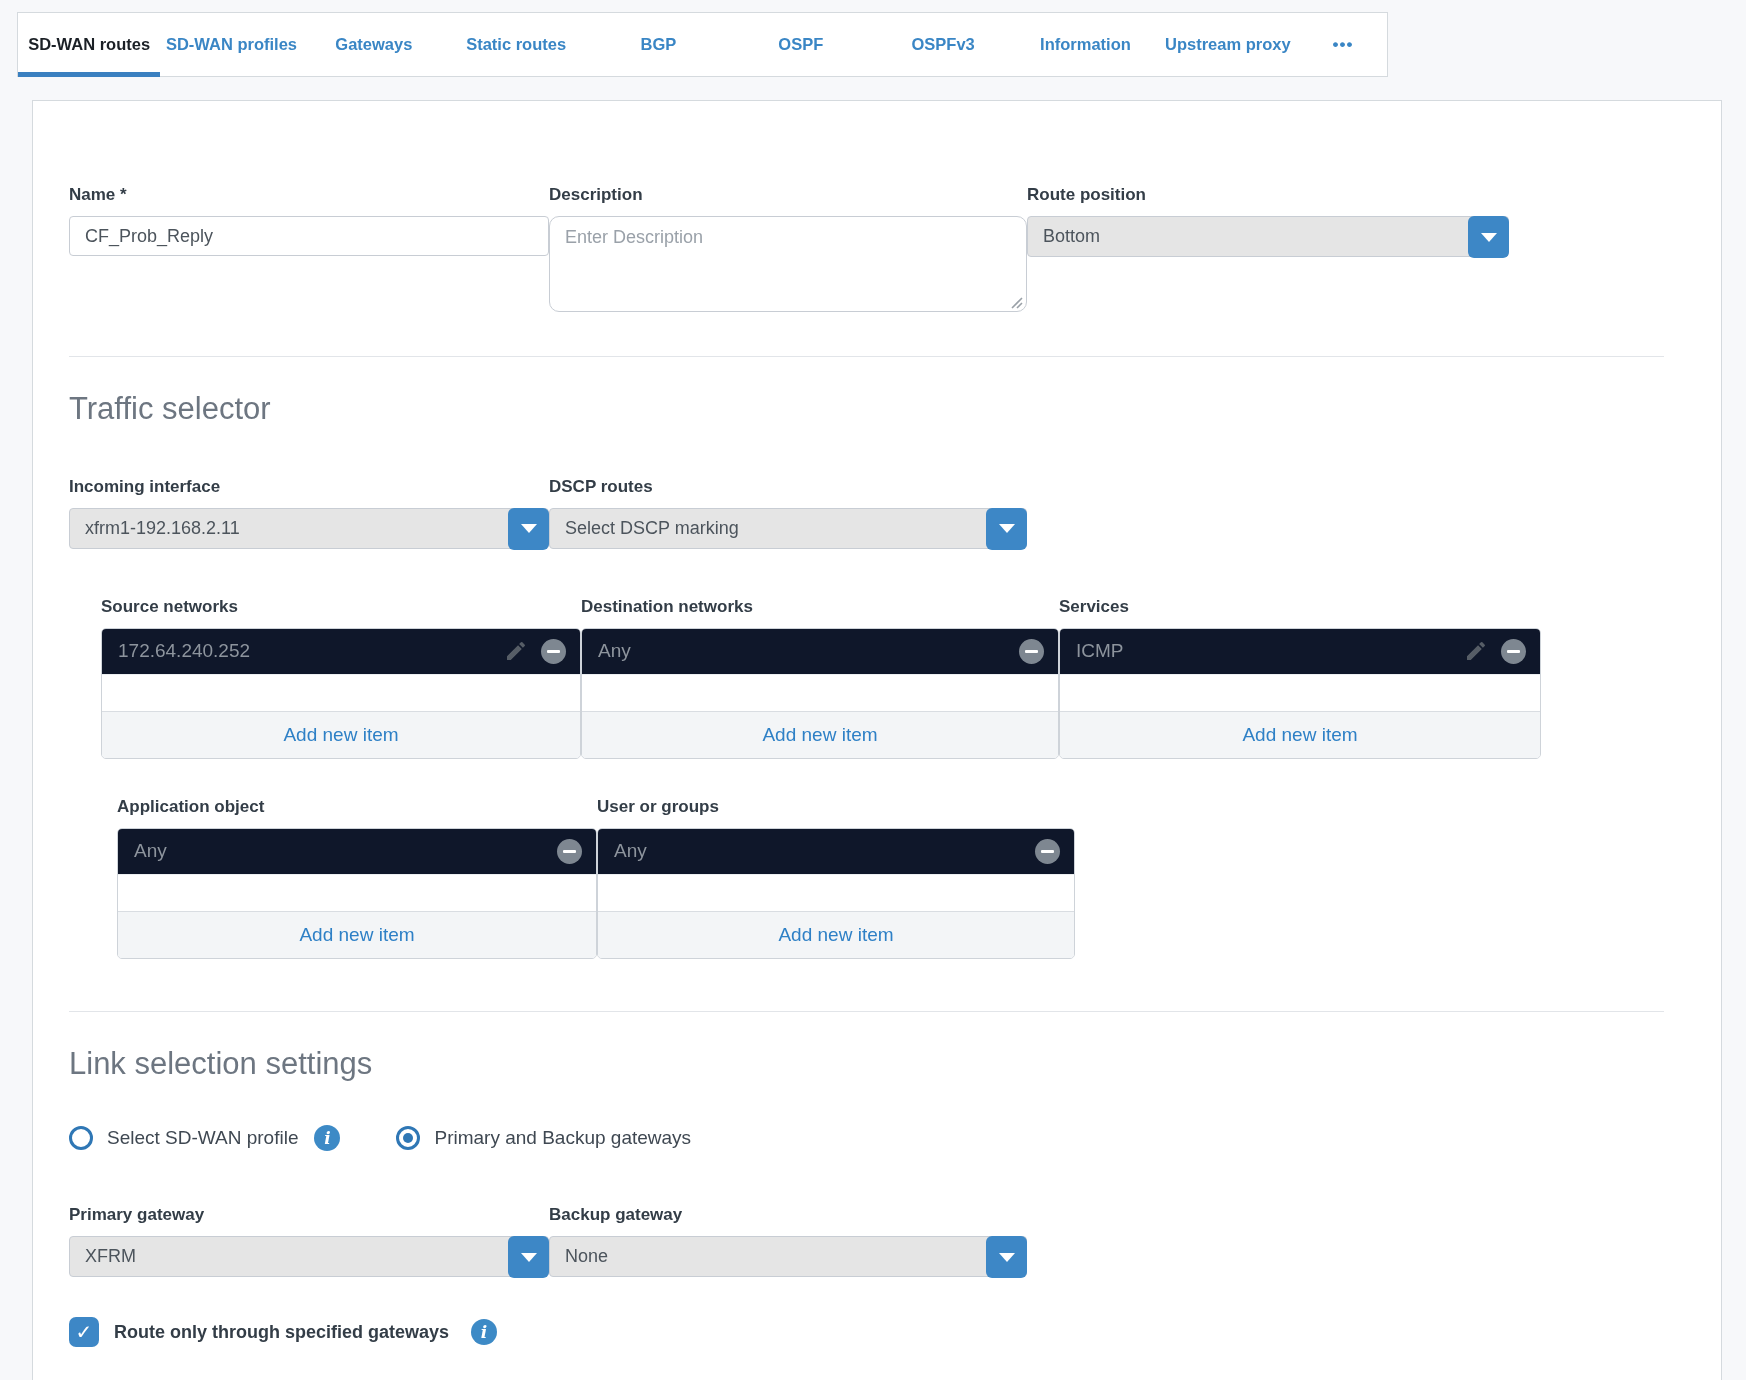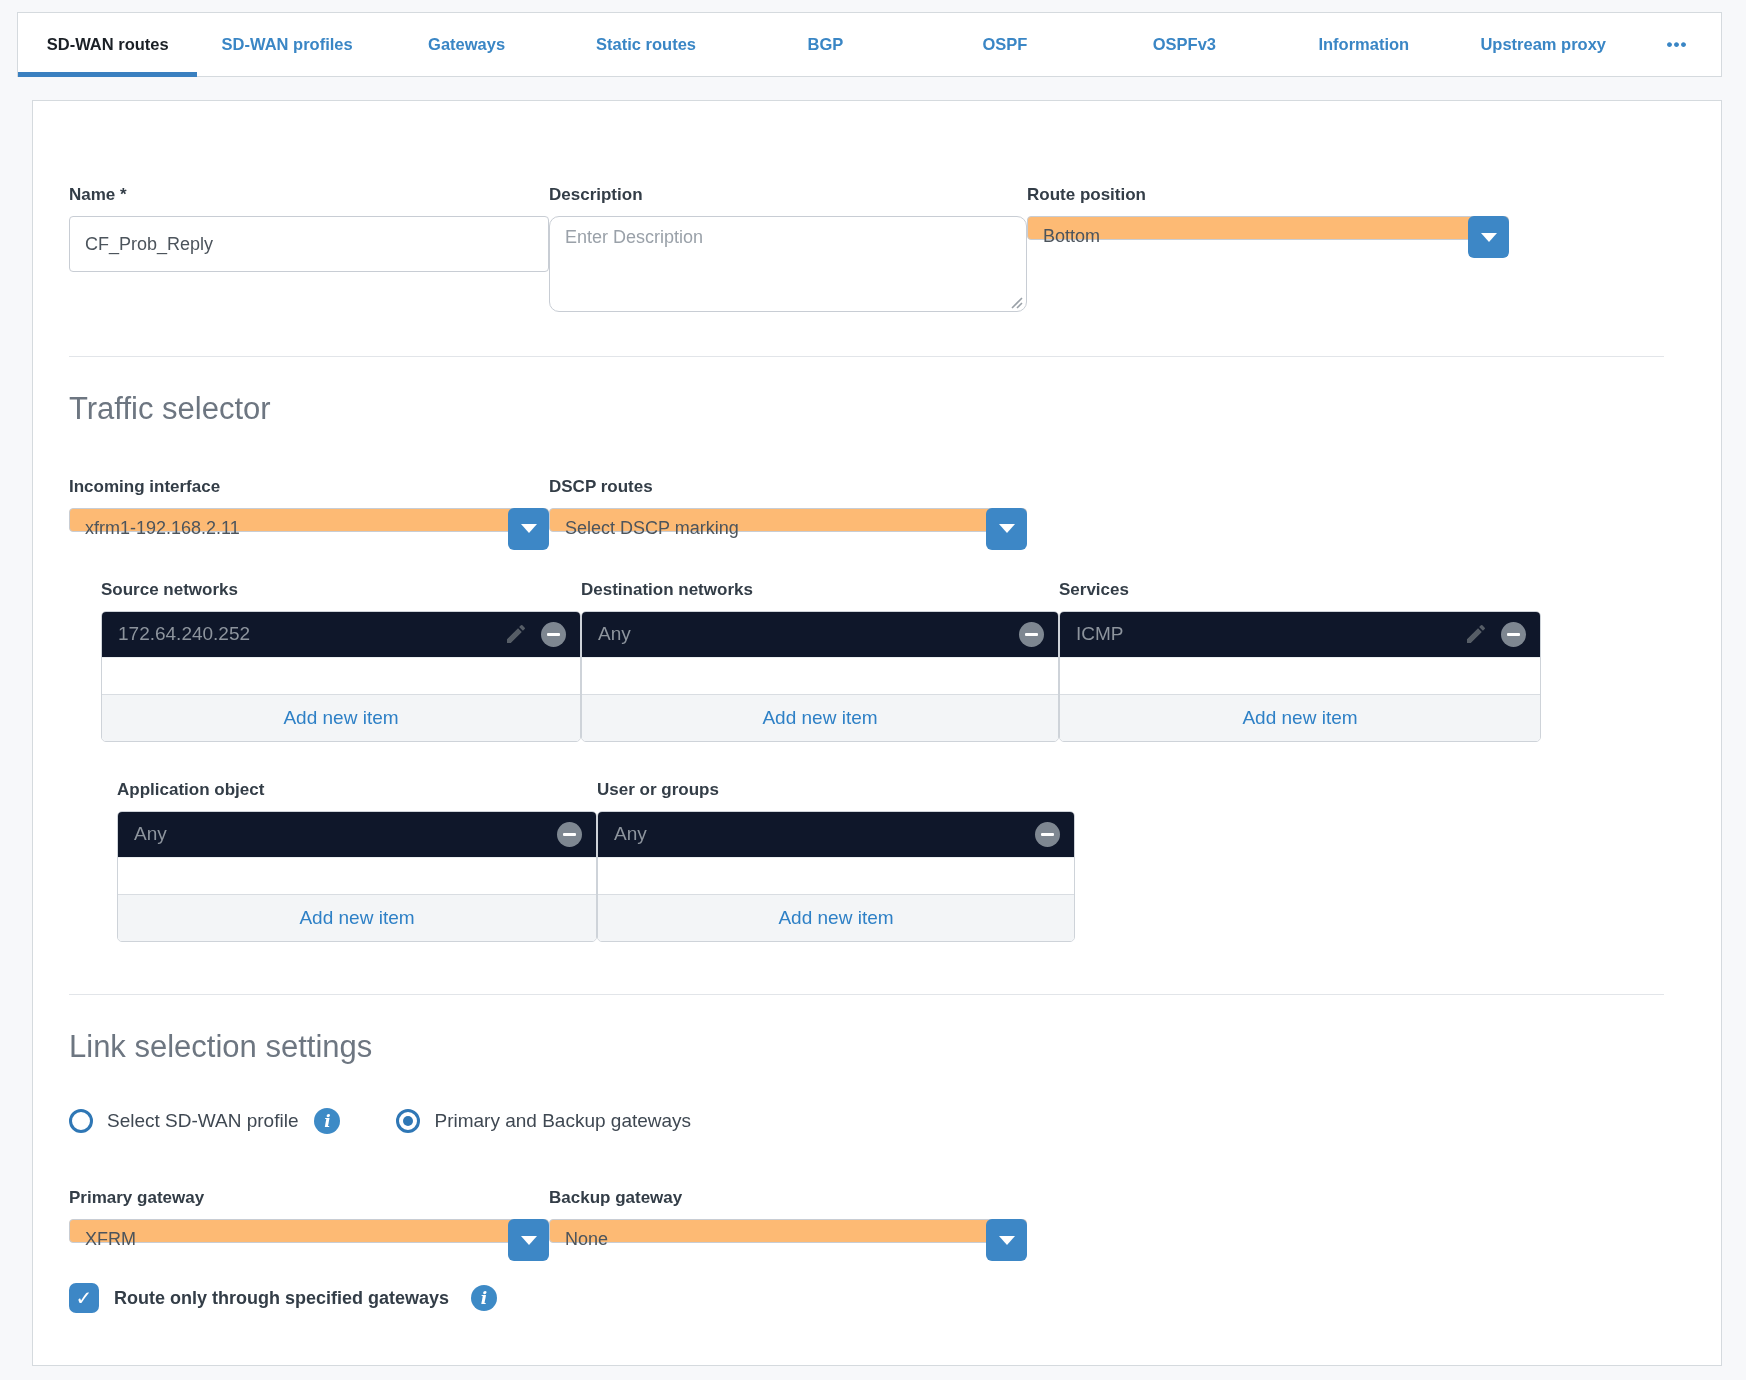--- a/index.html
+++ b/index.html
@@ -5,21 +5,21 @@
   * { box-sizing: border-box; margin: 0; padding: 0; }
   html,body { background:#f7f8fa; }
   body {
     width: 1746px; min-height: 1380px;
     font-family: "Liberation Sans", "DejaVu Sans", sans-serif;
     color:#333d47;
   }
   
   .tabbar {
     margin: 12px 0 0 17px;
-    width: 1705px; height: 65px;
+    width: 1371px; height: 65px;
     background:#fff;
     border:1px solid #d5dade;
     display:flex; align-items:stretch;
   }
   .tab {
     flex:1 1 0; position:relative;
     display:flex; align-items:center; justify-content:center;
     font-size:16.5px; font-weight:700; color:#3a86c5;
     cursor:pointer; white-space:nowrap;
   }
@@ -40,36 +40,36 @@
     background:#fff;
     border:1px solid #d5dade;
     padding: 84px 36px 52px 36px;
   }
   .grid3 { display:grid; grid-template-columns: 480px 478px 482px; }
   .field-label {
     display:block; font-size:17px; font-weight:700; color:#333d47;
     margin-bottom:11px;
   }
   .text-input {
-    width:100%; height:56px; border:1px solid #c8cdd4; border-radius:4px;
+    width:100%; height:40px; border:1px solid #c8cdd4; border-radius:4px;
     font-family:inherit; font-size:18px; color:#4c545c; padding:0 15px;
     background:#fff; outline:none;
   }
   .textarea-wrap { position:relative; }
   .desc-textarea {
     width:100%; height:96px; border:1px solid #c8cdd4; border-radius:10px;
     font-family:inherit; font-size:18px; color:#4c545c; padding:10px 15px;
     resize:none; outline:none; background:#fff;
   }
   .desc-textarea::placeholder { color:#9aa1a9; opacity:1; }
   .grip { position:absolute; right:4px; bottom:7px; pointer-events:none; }
   
   .select {
-    position:relative; height:24px; border:1px solid #c8cdd4; border-radius:4px;
-    background:#fdba74; cursor:pointer;
+    position:relative; height:41px; border:1px solid #c8cdd4; border-radius:4px;
+    background:#e5e5e5; cursor:pointer;
   }
   .select-text {
     display:block; line-height:38px; padding:0 52px 0 15px;
     font-size:18px; color:#4c545c; overflow:hidden; white-space:nowrap;
   }
   .caret-btn {
     position:absolute; top:-1px; right:-1px; width:41px; height:42px;
     background:#3d87c6; border-radius:6px;
     display:flex; align-items:center; justify-content:center;
   }

